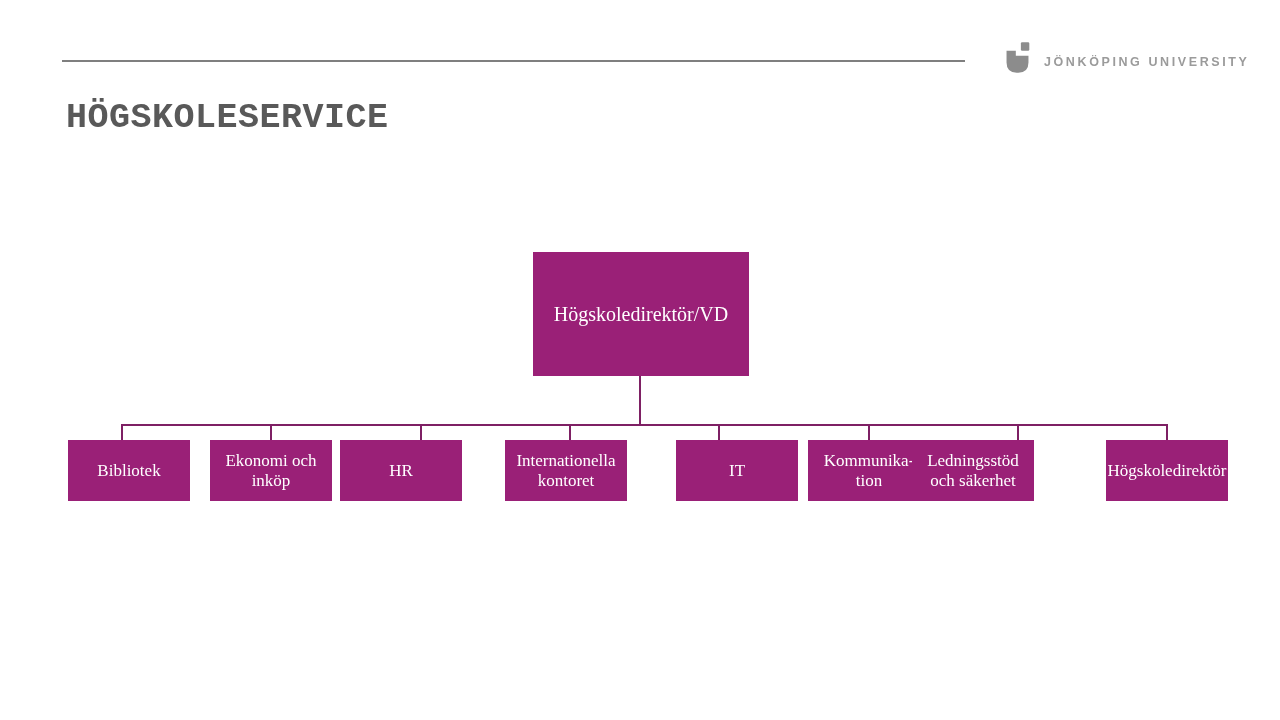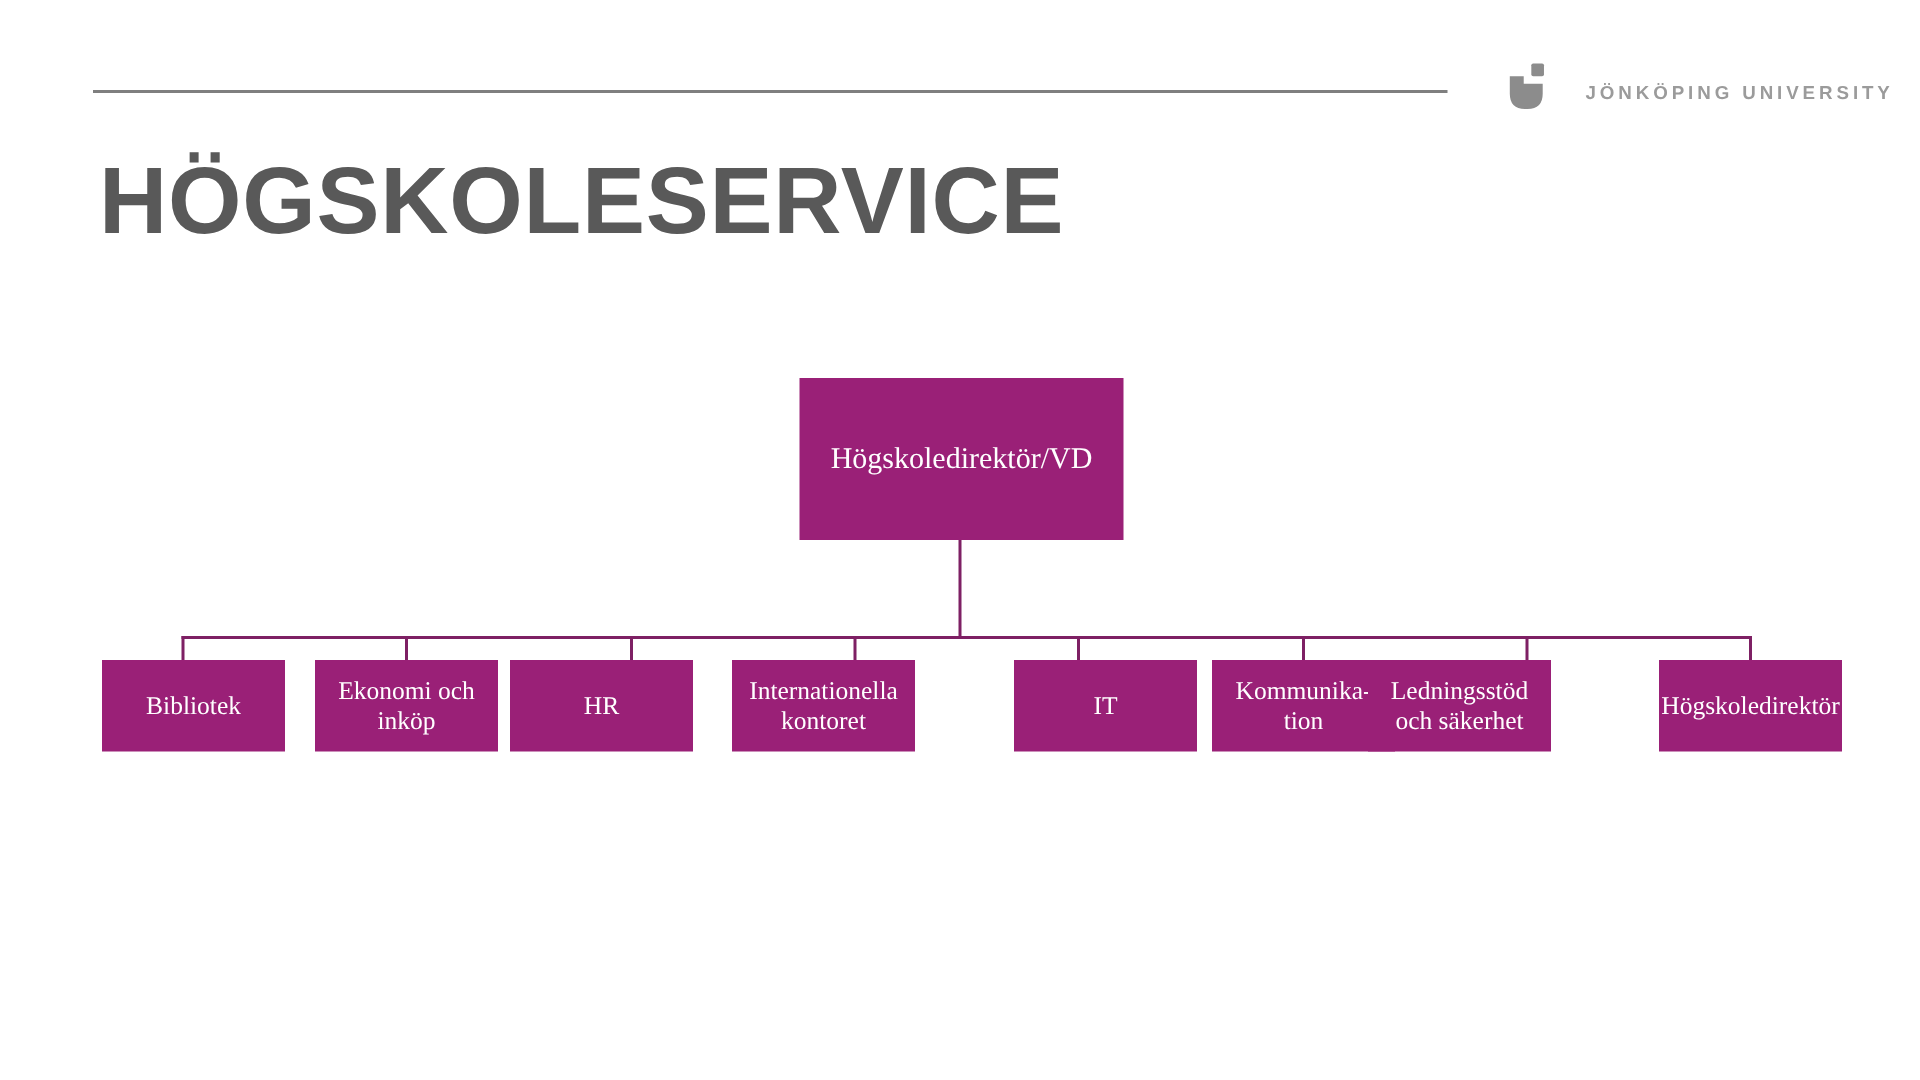--- a/index.html
+++ b/index.html
@@ -6,45 +6,45 @@
   html, body { width: 1280px; height: 720px; background: #ffffff; overflow: hidden; }
   body { position: relative; font-family: "Liberation Sans", sans-serif; }
 
   
   .header-rule {
     position: absolute; left: 62px; top: 60px;
     width: 903px; height: 1.5px; background: #7f7f7f;
   }
   .logo {
     position: absolute; left: 1004px; top: 42px;
-    display: flex; align-items: center; gap: 26px;
+    display: flex; align-items: center; gap: 13px;
   }
   .logo-text {
     font-size: 12.5px; font-weight: 700; letter-spacing: 2.6px;
     color: #9b9b9b; white-space: nowrap; padding-top: 8px;
   }
 
   
   .slide-title {
     position: absolute; left: 66px; top: 98px;
-    font-size: 63px; font-weight: 700; color: #595959;
-    letter-spacing: 0.5px; white-space: nowrap;
+    font-size: 35px; font-weight: 700; color: #595959;
+    letter-spacing: 0.5px; white-space: nowrap; font-family: Liberation Mono, monospace;
   }
 
   
   .org-box {
     position: absolute;
     background: #9a2077;
     color: #ffffff;
     font-family: "Liberation Serif", serif;
     display: flex; align-items: center; justify-content: center;
     text-align: center; white-space: pre-line;
   }
   .org-root {
-    left: 533px; top: 252px; width: 216px; height: 108px;
+    left: 533px; top: 252px; width: 216px; height: 124px;
     font-size: 20px; line-height: 24px;
   }
   .org-unit {
     top: 440px; width: 122px; height: 61px;
     font-size: 17px; line-height: 20px;
   }
   .connector { position: absolute; background: #7e2064; }
   .conn-stem  { left: 639px; top: 360px; width: 2px; height: 64px; }
   .conn-rail  { left: 121px; top: 424px; width: 1047px; height: 2px; }
   .conn-stub  { top: 424px; width: 2px; height: 16px; }
@@ -76,20 +76,20 @@
 <div class="connector conn-stub" style="left:868px"></div>
 <div class="connector conn-stub" style="left:1017px"></div>
 <div class="connector conn-stub" style="left:1166px"></div>
 
 <div class="org-box org-root">Högskoledirektör/VD</div>
 
 <div class="org-box org-unit" style="left:68px">Bibliotek</div>
 <div class="org-box org-unit" style="left:210px">Ekonomi och
 inköp</div>
 <div class="org-box org-unit" style="left:340px">HR</div>
-<div class="org-box org-unit" style="left:488px">Internationella
+<div class="org-box org-unit" style="left:505px">Internationella
 kontoret</div>
 <div class="org-box org-unit" style="left:676px">IT</div>
 <div class="org-box org-unit" style="left:808px">Kommunika-
 tion</div>
 <div class="org-box org-unit" style="left:912px">Ledningsstöd
 och säkerhet</div>
 <div class="org-box org-unit" style="left:1106px">Högskoledirektör</div>
 
 </body></html>

